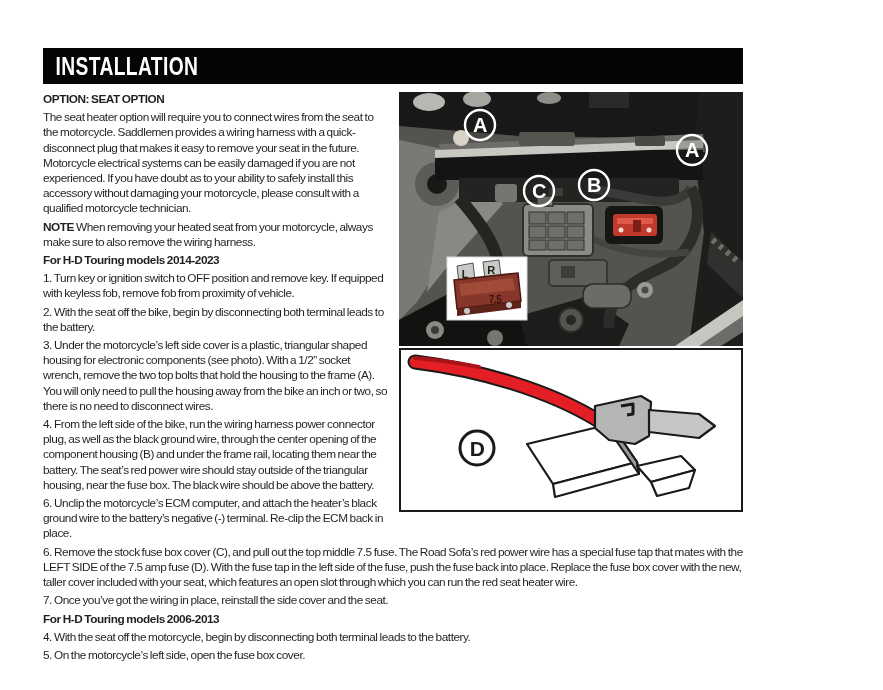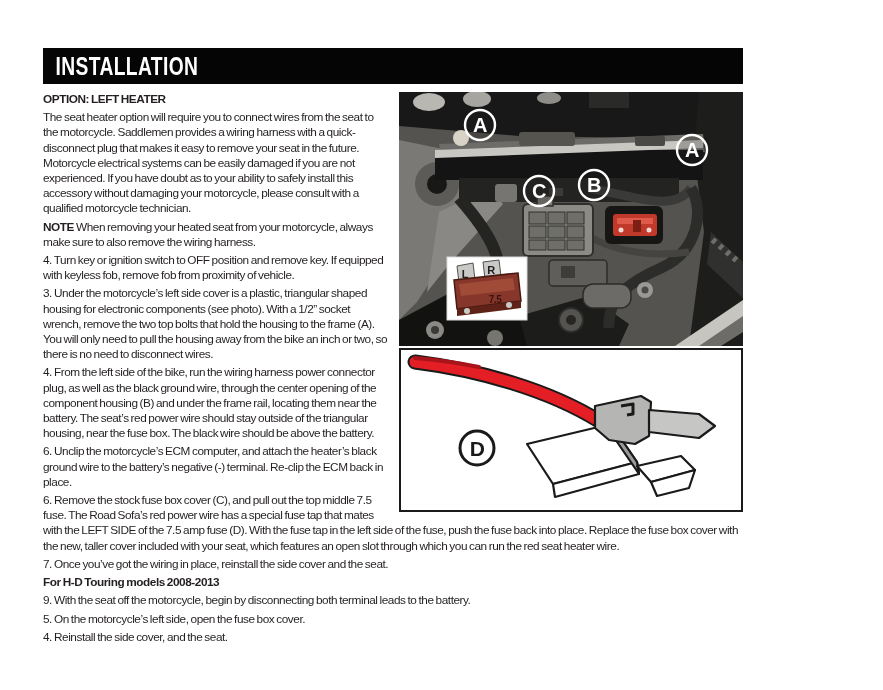--- a/index.html
+++ b/index.html
@@ -199,34 +199,35 @@
           <path d="M222,58 L234,56 L234,66 L228,67" fill="none" stroke-width="3"></path>
         </g>
 
         <g>
           <circle cx="78" cy="100" r="17" fill="#ffffff" stroke="#1a1a1a" stroke-width="3"></circle>
           <text class="callout-letter" x="78" y="108" font-size="21" font-weight="bold" fill="#1a1a1a" text-anchor="middle">D</text>
         </g>
       </svg>
     </div>
 
-    <p class="bold">OPTION: LEFT HEATER</p>
+    <p class="bold">OPTION: SEAT OPTION</p>
 
     <p>The seat heater option will require you to connect wires from the seat to the motorcycle. Saddlemen provides a wiring harness with a quick-disconnect plug that makes it easy to remove your seat in the future. Motorcycle electrical systems can be easily damaged if you are not experienced. If you have doubt as to your ability to safely install this accessory without damaging your motorcycle, please consult with a qualified motorcycle technician.</p>
 
     <p><span class="bold">NOTE</span><span class="note-text"> When removing your heated seat from your motorcycle, always make sure to also remove the wiring harness.</span></p>
 
-
-    <p>4. Turn key or ignition switch to OFF position and remove key. If equipped with keyless fob, remove fob from proximity of vehicle.</p>
+    <p class="bold">For H-D Touring models 2014-2023</p>
+
+    <p>1. Turn key or ignition switch to OFF position and remove key. If equipped with keyless fob, remove fob from proximity of vehicle.</p>
+    <p>2. With the seat off the bike, begin by disconnecting both terminal leads to the battery.</p>
     <p>3. Under the motorcycle’s left side cover is a plastic, triangular shaped housing for electronic components (see photo). With a 1/2” socket wrench, remove the two top bolts that hold the housing to the frame (A). You will only need to pull the housing away from the bike an inch or two, so there is no need to disconnect wires.</p>
     <p>4. From the left side of the bike, run the wiring harness power connector plug, as well as the black ground wire, through the center opening of the component housing (B) and under the frame rail, locating them near the battery. The seat’s red power wire should stay outside of the triangular housing, near the fuse box. The black wire should be above the battery.</p>
     <p>6. Unclip the motorcycle’s ECM computer, and attach the heater’s black ground wire to the battery’s negative (-) terminal. Re-clip the ECM back in place.</p>
     <p>6. Remove the stock fuse box cover (C), and pull out the top middle 7.5 fuse. The Road Sofa’s red power wire has a special fuse tap that mates with the LEFT SIDE of the 7.5 amp fuse (D). With the fuse tap in the left side of the fuse, push the fuse back into place. Replace the fuse box cover with the new, taller cover included with your seat, which features an open slot through which you can run the red seat heater wire.</p>
     <p>7. Once you’ve got the wiring in place, reinstall the side cover and the seat.</p>
 
-    <p class="bold">For H-D Touring models 2008-2013</p>
-
-    <p>9. With the seat off the motorcycle, begin by disconnecting both terminal leads to the battery.</p>
+    <p class="bold">For H-D Touring models 2006-2013</p>
+
+    <p>4. With the seat off the motorcycle, begin by disconnecting both terminal leads to the battery.</p>
     <p>5. On the motorcycle’s left side, open the fuse box cover.</p>
-    <p>4. Reinstall the side cover, and the seat.</p>
 
   </div>
 </div>
 
 </body></html>

